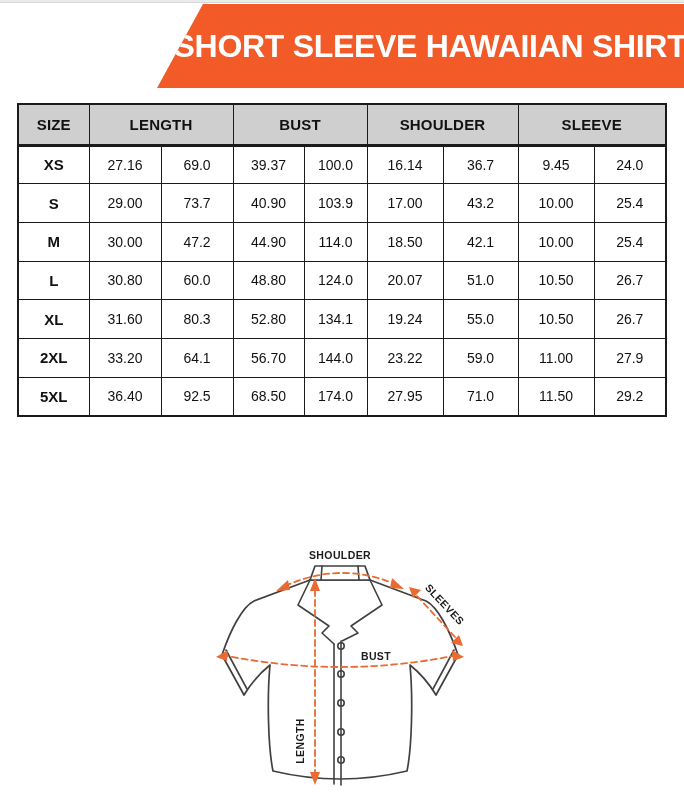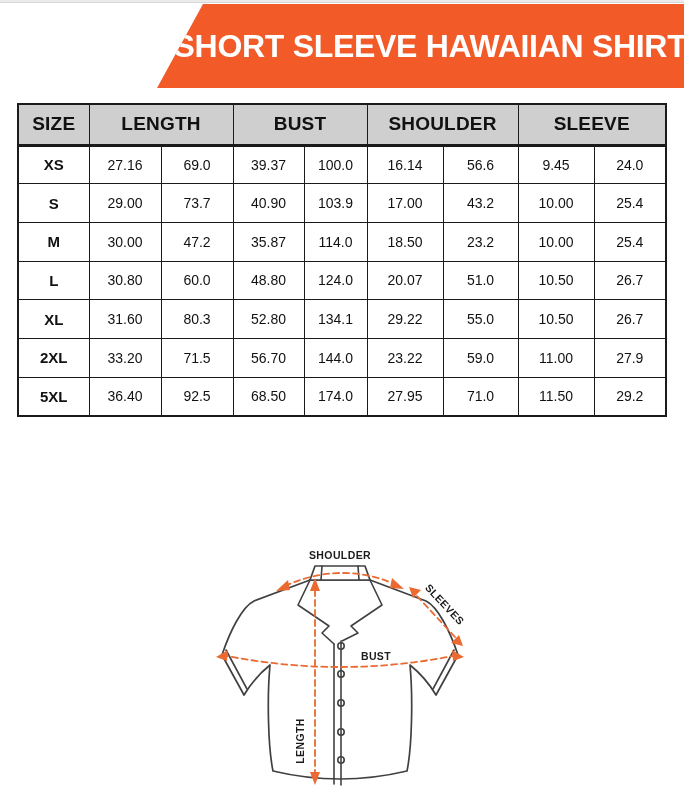--- a/index.html
+++ b/index.html
@@ -21,21 +21,21 @@
   table.size-table{
     position:absolute;top:103px;left:17px;width:648px;
     border-collapse:collapse;table-layout:fixed;
     font-size:14px;color:#111;
   }
   table.size-table th,table.size-table td{
     border:1.5px solid #1b1b1b;text-align:center;vertical-align:middle;padding:0;
   }
   table.size-table{border:2.5px solid #1b1b1b;}
   tr.group-row{height:41px;}
-  tr.group-row th{background:#CFCFCF;font-size:19px;font-weight:700;border-bottom:3.5px solid #1b1b1b;letter-spacing:0.2px;margin-top:48px;}
+  tr.group-row th{background:#CFCFCF;font-size:15px;font-weight:700;border-bottom:3.5px solid #1b1b1b;letter-spacing:0.2px;margin-top:48px;}
   tr.unit-row{height:40px;}
   tr.unit-row th{background:#ffffff;font-size:15px;font-weight:700;}
   tbody tr{height:38.7px;}
   tbody th{font-size:15px;font-weight:700;background:#fff;}
   tbody td{font-size:14px;font-weight:400;background:#fff;}
   .diagram{position:absolute;top:545px;left:170px;width:340px;height:252px;}
   .diagram svg{display:block;width:340px;height:252px;}
   .shirt-line{fill:none;stroke:#404040;stroke-width:1.6;stroke-linejoin:round;stroke-linecap:round;}
   .shirt-fill{fill:#ffffff;stroke:#404040;stroke-width:1.7;stroke-linejoin:round;}
   .meas{fill:none;stroke:#EB6A31;stroke-width:1.8;stroke-dasharray:6 4;stroke-linecap:round;}
@@ -76,72 +76,72 @@
       </tr>
   </thead>
   <tbody>
       <tr>
         <th>XS</th>
         <td>27.16</td>
         <td>69.0</td>
         <td>39.37</td>
         <td>100.0</td>
         <td>16.14</td>
-        <td>56.6</td>
+        <td>36.7</td>
         <td>9.45</td>
         <td>24.0</td>
       </tr>
       <tr>
         <th>S</th>
         <td>29.00</td>
         <td>73.7</td>
         <td>40.90</td>
         <td>103.9</td>
         <td>17.00</td>
         <td>43.2</td>
         <td>10.00</td>
         <td>25.4</td>
       </tr>
       <tr>
         <th>M</th>
         <td>30.00</td>
         <td>47.2</td>
-        <td>35.87</td>
+        <td>44.90</td>
         <td>114.0</td>
         <td>18.50</td>
-        <td>23.2</td>
+        <td>42.1</td>
         <td>10.00</td>
         <td>25.4</td>
       </tr>
       <tr>
         <th>L</th>
         <td>30.80</td>
         <td>60.0</td>
         <td>48.80</td>
         <td>124.0</td>
         <td>20.07</td>
         <td>51.0</td>
         <td>10.50</td>
         <td>26.7</td>
       </tr>
       <tr>
         <th>XL</th>
         <td>31.60</td>
         <td>80.3</td>
         <td>52.80</td>
         <td>134.1</td>
-        <td>29.22</td>
+        <td>19.24</td>
         <td>55.0</td>
         <td>10.50</td>
         <td>26.7</td>
       </tr>
       <tr>
         <th>2XL</th>
         <td>33.20</td>
-        <td>71.5</td>
+        <td>64.1</td>
         <td>56.70</td>
         <td>144.0</td>
         <td>23.22</td>
         <td>59.0</td>
         <td>11.00</td>
         <td>27.9</td>
       </tr>
       <tr>
         <th>5XL</th>
         <td>36.40</td>

